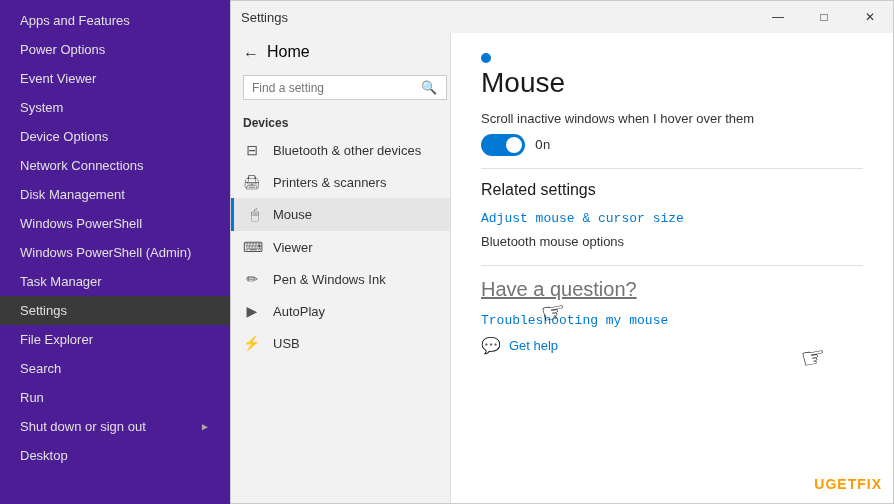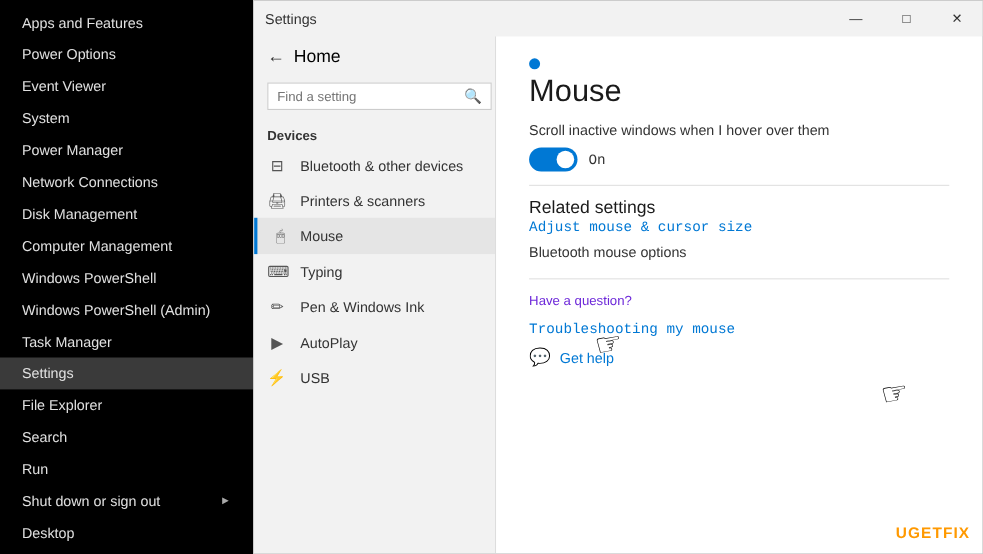--- a/index.html
+++ b/index.html
@@ -9,21 +9,21 @@
       overflow: hidden;
       font-family: 'Segoe UI', Arial, sans-serif;
       background: #1a1a1a;
       display: flex;
       align-items: stretch;
     }
 
     
     .context-menu {
       width: 230px;
-      background: #000000;
+      background: #4c1d95;
       color: #e0e0e0;
       display: flex;
       flex-direction: column;
       flex-shrink: 0;
       padding: 6px 0;
       font-size: 13px;
     }
     .context-menu-item {
       padding: 7px 20px;
       cursor: pointer;
@@ -209,41 +209,43 @@
     }
     .divider {
       border: none;
       border-top: 1px solid #e0e0e0;
       margin: 12px 0;
     }
     .related-title {
       font-size: 16px;
       font-weight: 400;
       color: #1a1a1a;
+      margin-bottom: 12px;
     }
     .related-link {
       display: block;
       color: #0078d4;
       font-size: 13px;
       text-decoration: none;
       margin-bottom: 8px;
       cursor: pointer;
       font-family: Liberation Mono, monospace;
     }
     .related-static {
       font-size: 13px;
       color: #333;
       margin-bottom: 16px;
     }
     .question-title {
-      font-size: 12px;
+      font-size: 20px;
       font-weight: 400;
-      color: #6d28d9;
+      color: #737373;
       margin-bottom: 12px;
       margin-top: 4px;
+      text-decoration: underline;
     }
     .help-link {
       display: flex;
       align-items: center;
       gap: 8px;
       color: #0078d4;
       font-size: 13px;
       cursor: pointer;
       text-decoration: none;
     }
@@ -293,30 +295,27 @@
     <div class="context-menu-item">
       <span>Power Options</span>
     </div>
     <div class="context-menu-item">
       <span>Event Viewer</span>
     </div>
     <div class="context-menu-item">
       <span>System</span>
     </div>
     <div class="context-menu-item">
-      <span>Power Manager</span>
+      <span>Device Options</span>
     </div>
     <div class="context-menu-item">
       <span>Network Connections</span>
     </div>
     <div class="context-menu-item">
       <span>Disk Management</span>
-    </div>
-    <div class="context-menu-item">
-      <span>Computer Management</span>
     </div>
     <div class="context-menu-item">
       <span>Windows PowerShell</span>
     </div>
     <div class="context-menu-item">
       <span>Windows PowerShell (Admin)</span>
     </div>
     <div class="context-menu-item">
       <span>Task Manager</span>
     </div>
@@ -372,21 +371,21 @@
           <div class="settings-nav-item">
     <span class="nav-icon">🖨</span>
     <span class="nav-label">Printers &amp; scanners</span>
   </div>
           <div class="settings-nav-item active">
     <span class="nav-icon">🖱</span>
     <span class="nav-label">Mouse</span>
   </div>
           <div class="settings-nav-item">
     <span class="nav-icon">⌨</span>
-    <span class="nav-label">Typing</span>
+    <span class="nav-label">Viewer</span>
   </div>
           <div class="settings-nav-item">
     <span class="nav-icon">✏</span>
     <span class="nav-label">Pen &amp; Windows Ink</span>
   </div>
           <div class="settings-nav-item">
     <span class="nav-icon">▶</span>
     <span class="nav-label">AutoPlay</span>
   </div>
           <div class="settings-nav-item">

